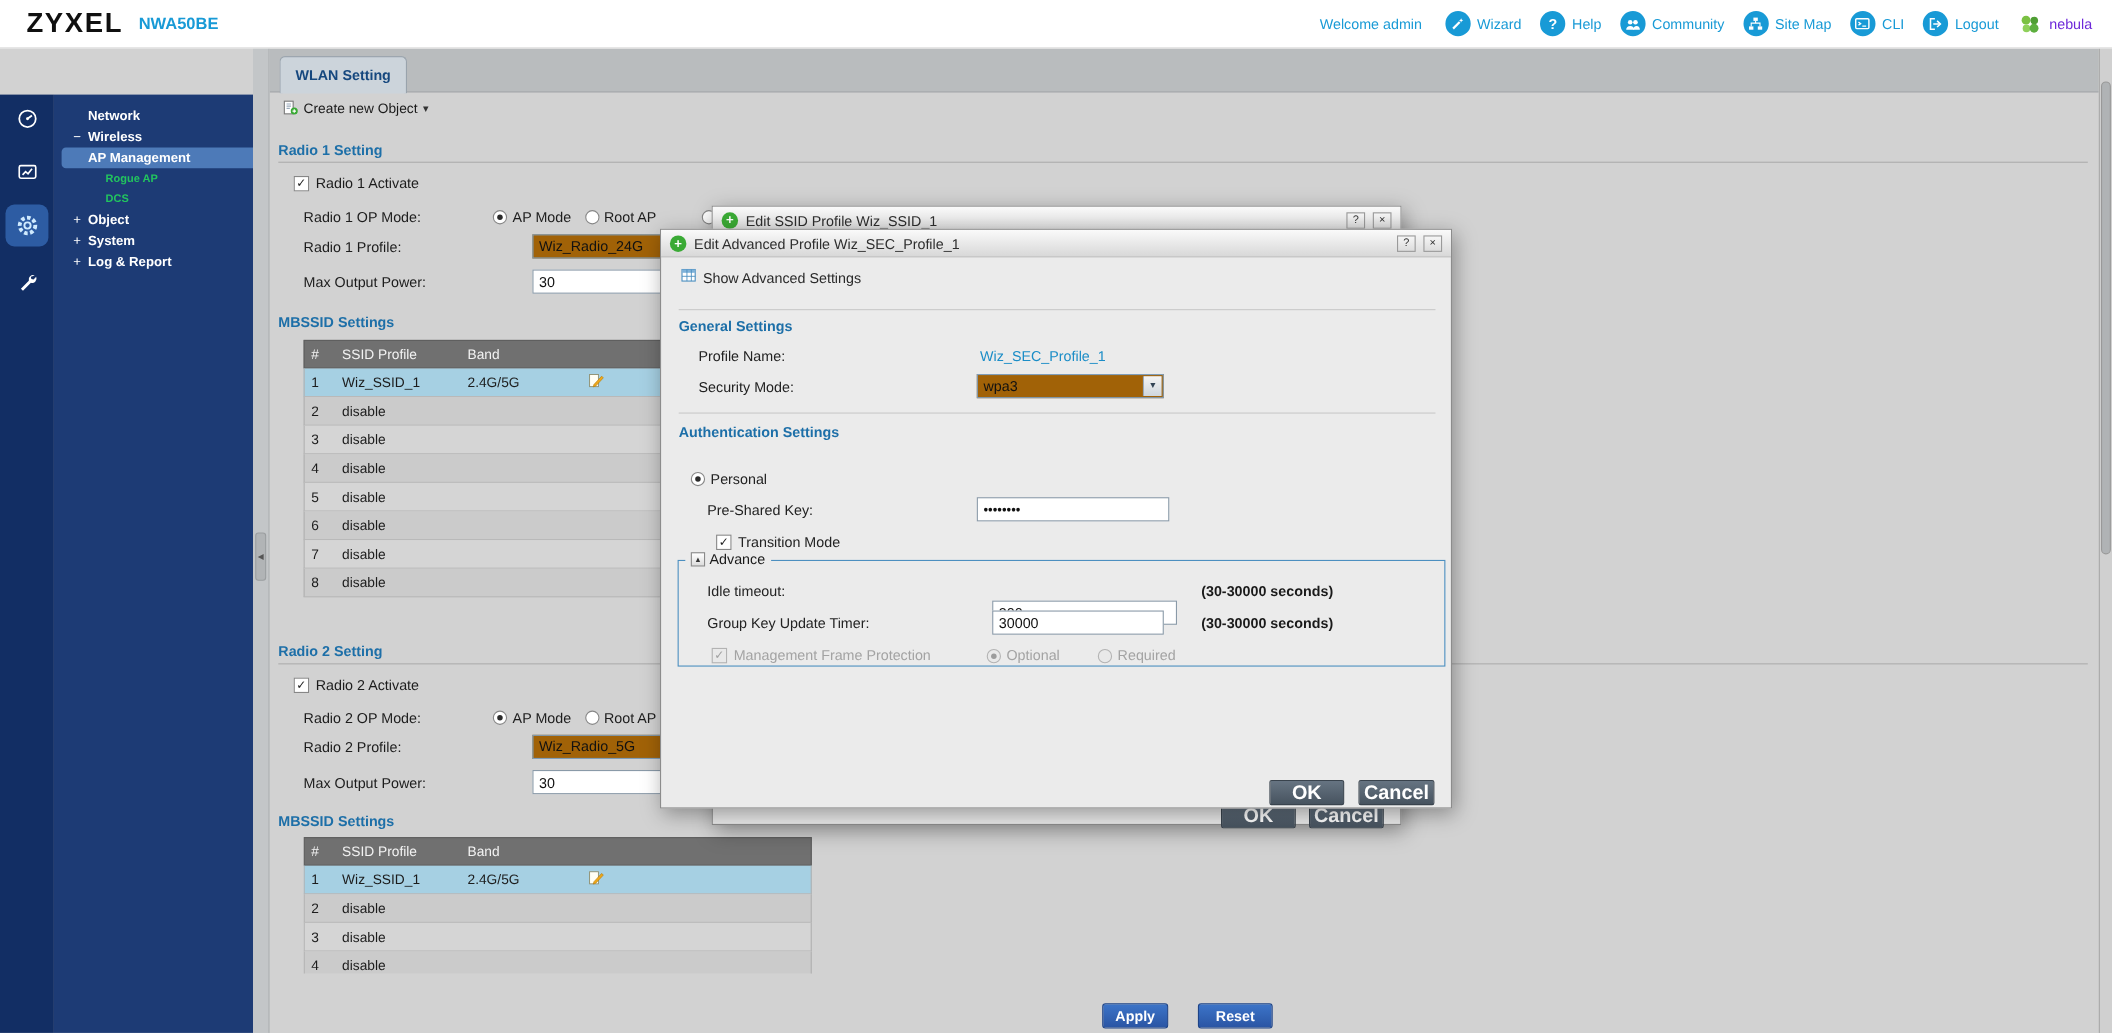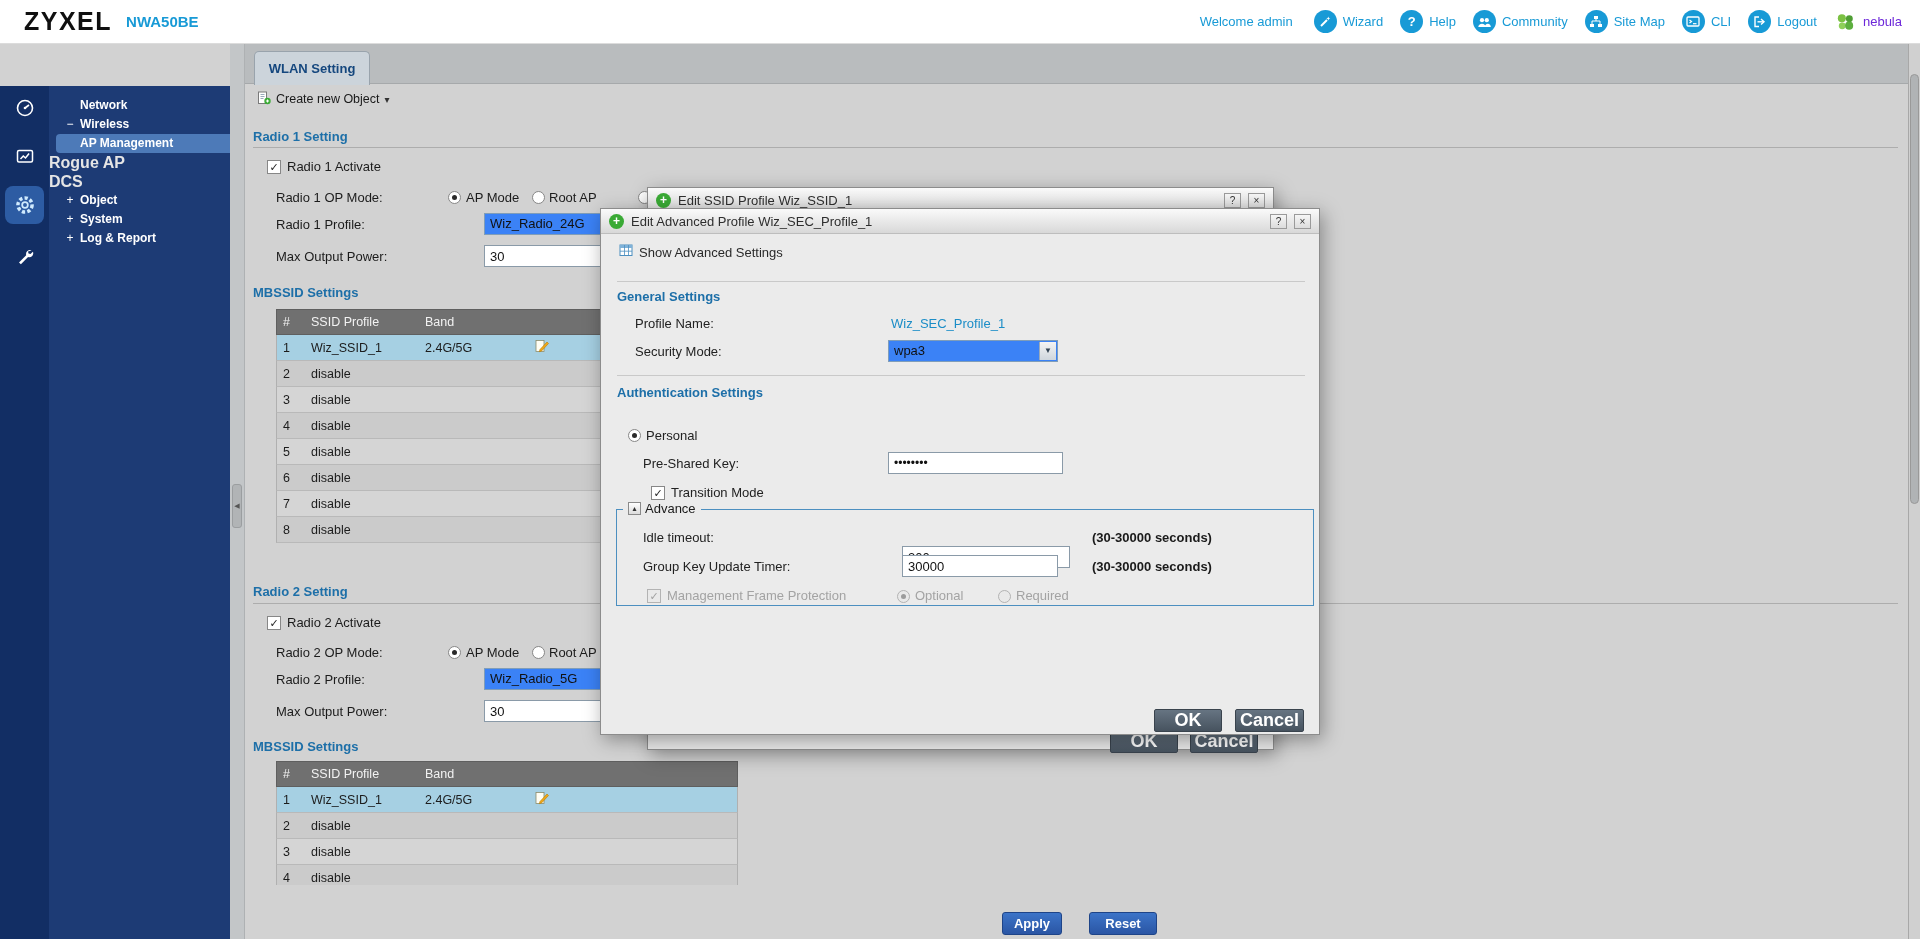--- a/index.html
+++ b/index.html
@@ -20,40 +20,40 @@
   .nebula-label{color:#6d28d9}
 
   
   #cfgband{position:absolute;left:0;top:44px;width:230px;height:42px;background:#16336b;color:#fff;font-weight:700;font-size:12.5px;letter-spacing:.4px;display:flex;align-items:center;padding-left:70px;z-index:3}
   #iconstrip{position:absolute;left:0;top:86px;width:49px;height:853px;background:#122e64;z-index:3}
   .sicon{position:absolute;left:5px;width:39px;height:36px;display:flex;align-items:center;justify-content:center;cursor:pointer}
   .sicon.selected{background:#2d5ca3;border-radius:8px;height:38px}
   #navtree{position:absolute;left:49px;top:86px;width:181px;height:853px;background:#1d3b75;padding-top:10px;z-index:3}
   .nav1{position:relative;height:19px;line-height:19px;color:#fff;font-weight:700;font-size:12px;padding-left:31px;cursor:pointer;white-space:nowrap}
   .nav1 .pfx{position:absolute;left:15px;width:12px;text-align:center;font-weight:400}
-  .nav2{height:19px;line-height:19px;color:#e5e5e5;font-weight:700;font-size:16px;cursor:pointer;white-space:nowrap}
+  .nav2{height:19px;line-height:19px;color:#22c55e;font-weight:700;font-size:10px;padding-left:47px;cursor:pointer;white-space:nowrap}
   .navsel{height:19px;line-height:19px;margin-left:7px;background:#4d7ab8;border-radius:4px 0 0 4px;color:#fff;font-weight:700;font-size:12px;padding-left:24px;cursor:pointer;white-space:nowrap}
   #splitter{position:absolute;left:230px;top:44px;width:15px;height:895px;background:#c3c6c8;border-right:1px solid #aeb1b3;z-index:3}
   #splitter .grab{position:absolute;left:2px;top:440px;width:10px;height:44px;background:#b1b4b6;border:1px solid #9b9ea0;border-radius:3px;display:flex;align-items:center;justify-content:center;font-size:7px;color:#555;cursor:pointer}
 
   
   #content{position:absolute;left:245px;top:44px;width:1663px;height:895px;background:#d2d2d2;overflow:hidden;z-index:1}
   #tabstrip{position:absolute;left:0;top:0;width:1663px;height:40px;background:#b9bcbe;border-bottom:1px solid #a6a9ab}
   #tab-wlan{position:absolute;left:9px;top:7px;width:116px;height:34px;background:#ccd4db;border:1px solid #99a3ac;border-bottom:none;border-radius:5px 5px 0 0;display:flex;align-items:center;justify-content:center;font-weight:700;font-size:13px;color:#15477e;cursor:pointer;z-index:2}
   #createobj{position:absolute;left:12px;top:46px;height:18px;display:flex;align-items:center;gap:5px;cursor:pointer;font-size:12.5px;color:#1a1a1a}
   .sechdr{position:absolute;font-size:13px;font-weight:700;color:#1d6fa8;white-space:nowrap}
   .hdiv{position:absolute;height:1px;background:#adadad}
   .flabel{position:absolute;font-size:13px;color:#1c1c1c;white-space:nowrap}
   .cb{position:absolute;width:14px;height:14px;background:#fff;border:1px solid #878787;font-size:11px;line-height:12px;text-align:center;color:#222;cursor:pointer}
   .cb.dis{border-color:#b3b3b3;background:#e9e9e9;color:#a0a0a0}
   .rb{position:absolute;width:13px;height:13px;border-radius:50%;background:#fff;border:1px solid #878787;cursor:pointer}
   .rb.on::after{content:"";position:absolute;left:3px;top:3px;width:5px;height:5px;border-radius:50%;background:#2a2a2a}
   .rb.dis{border-color:#b3b3b3;background:#e9e9e9}
   .rb.dis::after{background:#9c9c9c}
-  .sel{position:absolute;height:22px;background:#3b82f6;border:1px solid #7f9db9;font-size:13px;line-height:20px;padding:0 22px 0 5px;color:#111;cursor:pointer;white-space:nowrap}
+  .sel{position:absolute;height:22px;background:#a16207;border:1px solid #7f9db9;font-size:13px;line-height:20px;padding:0 22px 0 5px;color:#111;cursor:pointer;white-space:nowrap}
   .sel .arrow{position:absolute;right:1px;top:1px;bottom:1px;width:17px;background:linear-gradient(#f4f4f4,#cfd6dd);border-left:1px solid #9aaabb;display:flex;align-items:center;justify-content:center;font-size:8px;color:#334455}
   .tin{position:absolute;height:22px;background:#fff;border:1px solid #8a9aa8;font-size:13px;padding:0 5px;font-family:"Liberation Sans",sans-serif;color:#111}
   .gridtable{position:absolute;width:462px;font-size:12.5px}
   .trow{display:grid;grid-template-columns:28px 114px 110px 210px;height:26px;align-items:center;border-bottom:1px solid #b9b9b9;border-left:1px solid #b0b0b0;border-right:1px solid #b0b0b0;cursor:pointer}
   .trow>div{padding-left:6px;overflow:hidden;white-space:nowrap}
   .thead{background:#707070;color:#f2f2f2;border:1px solid #5f5f5f;cursor:default}
   .rsel{background:#a6d0e3}
   .r-a{background:#cbcbcb}
   .r-b{background:#d5d5d5}
   .tclip{position:absolute;overflow:hidden;width:464px}

